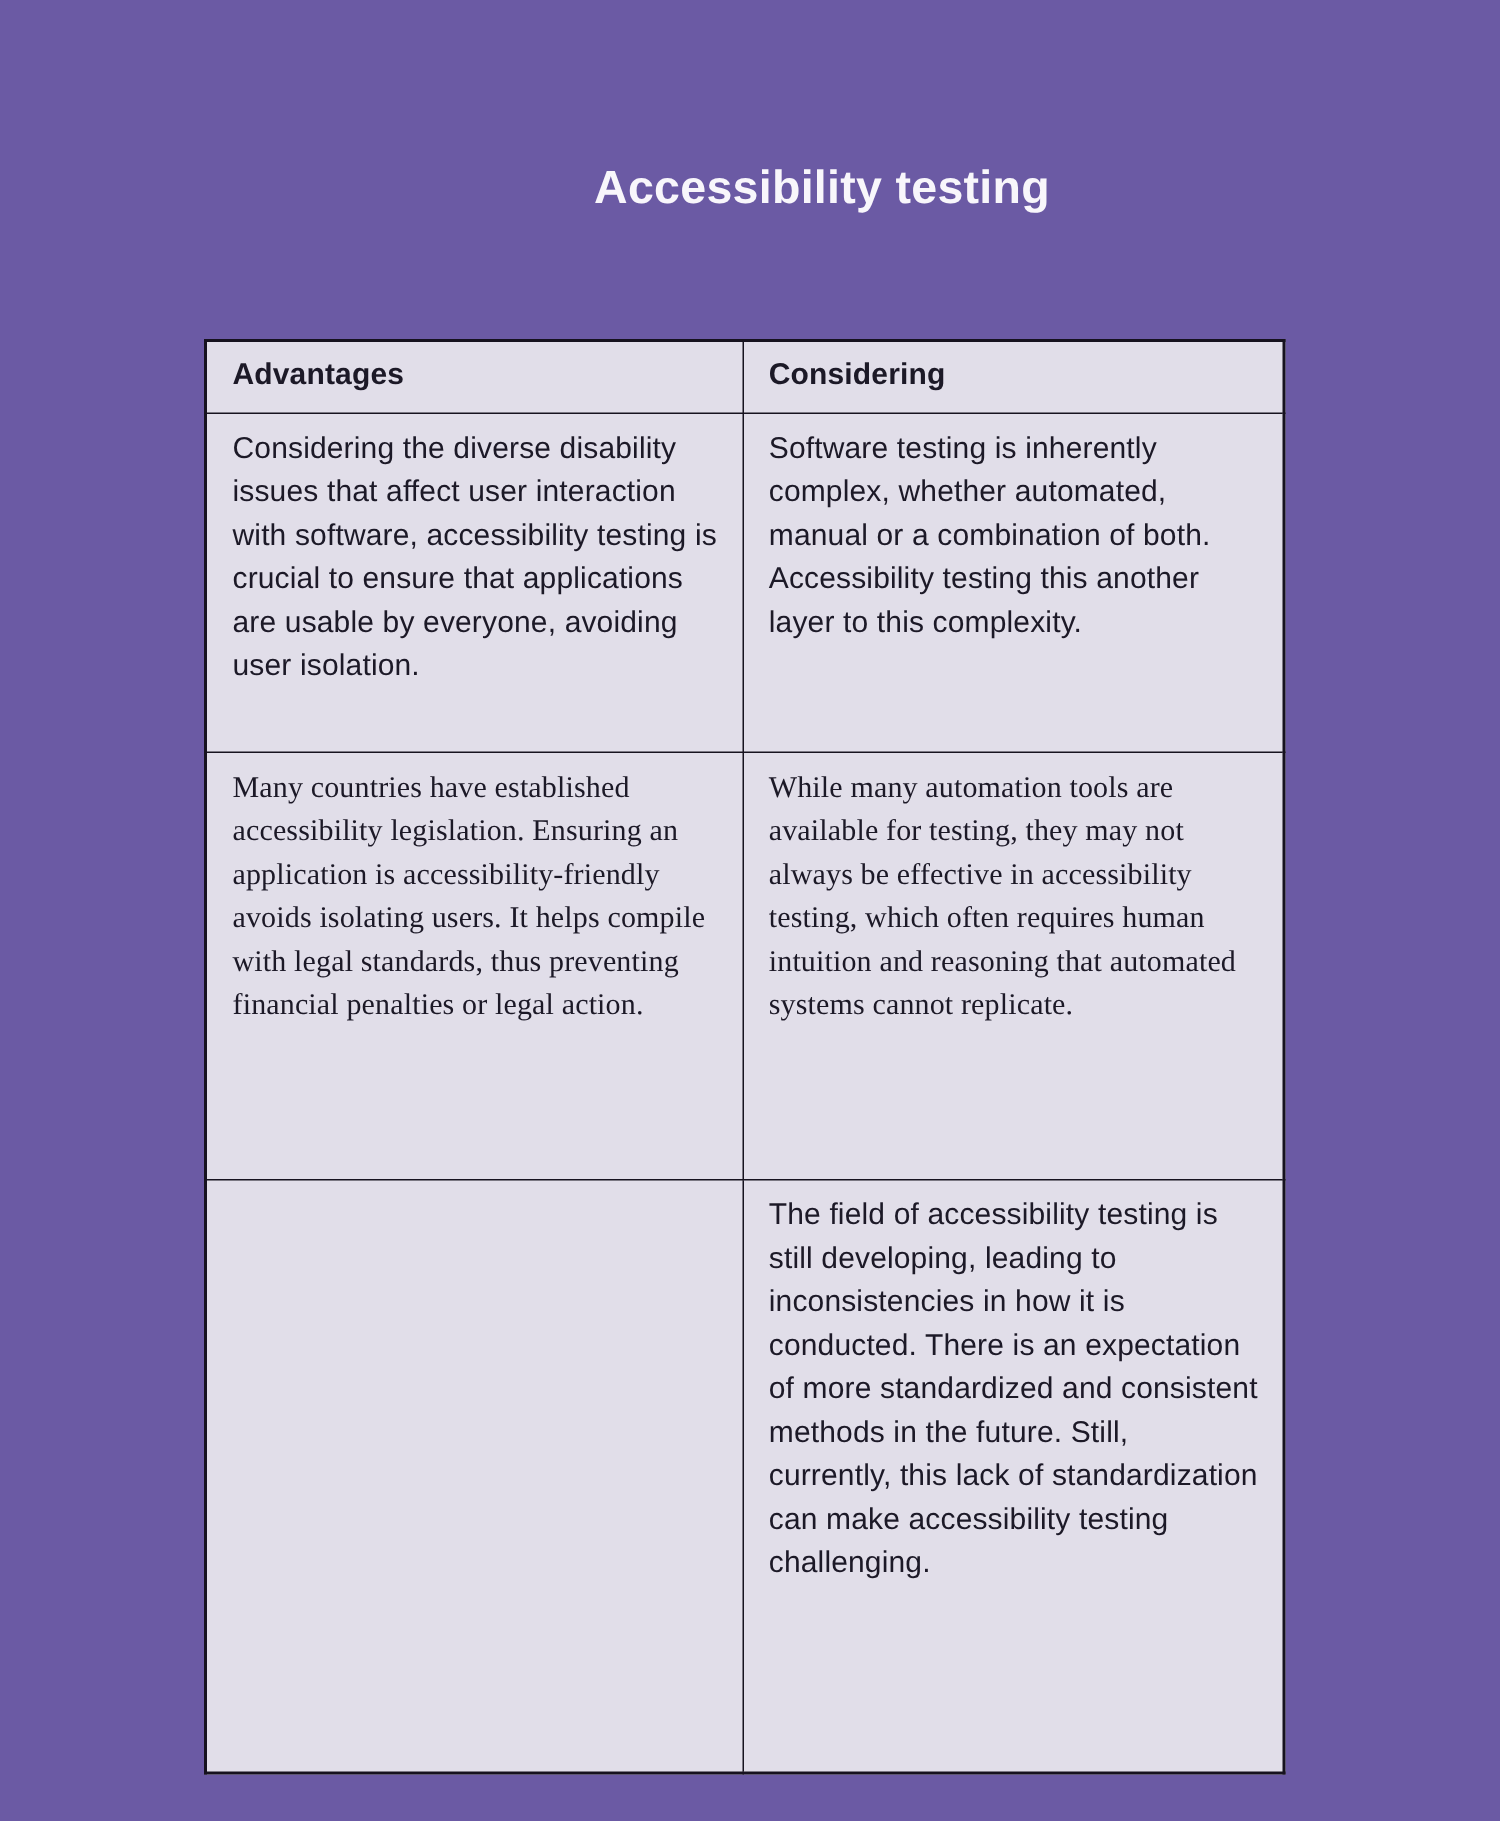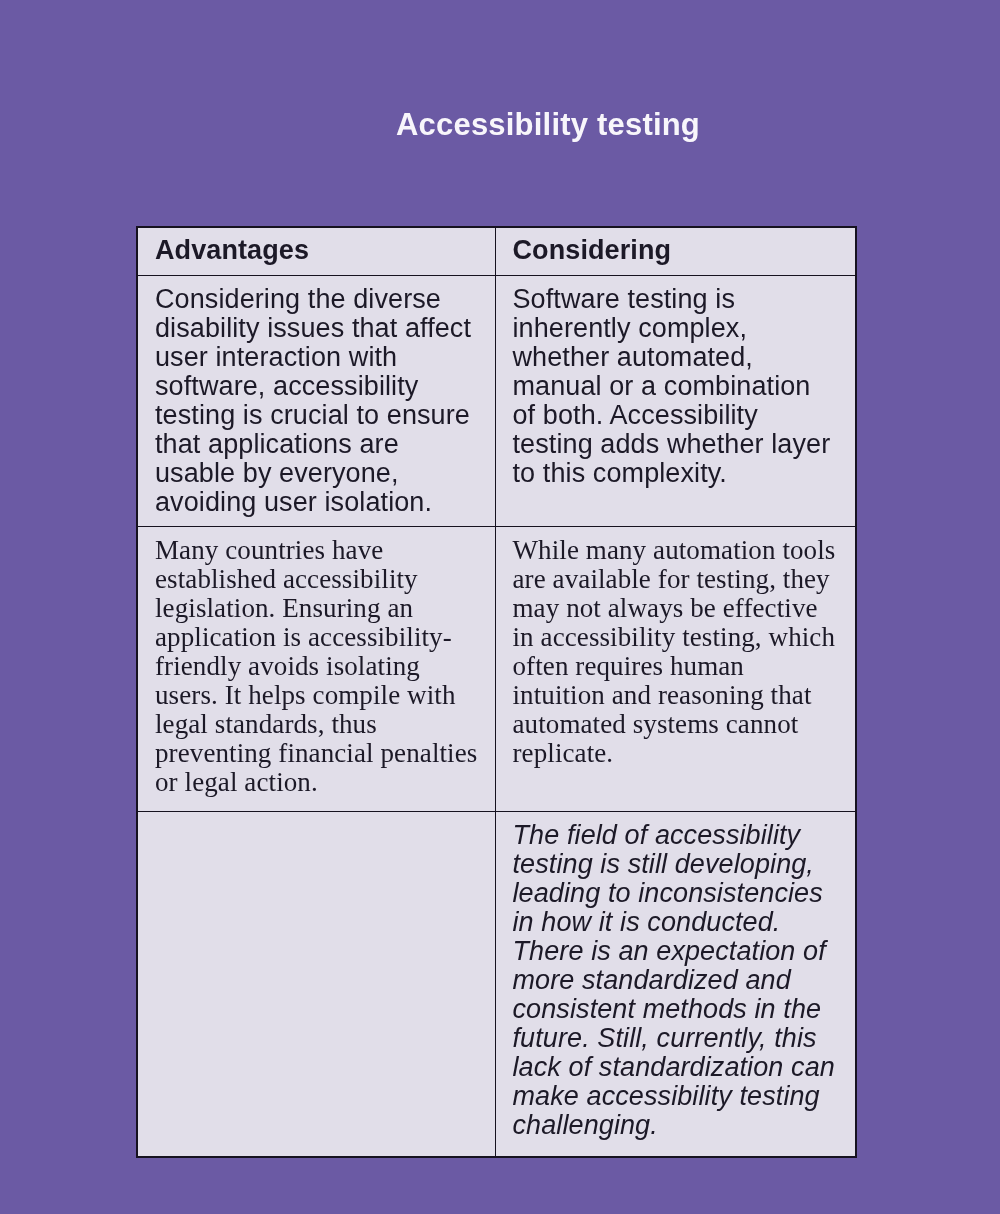--- a/index.html
+++ b/index.html
@@ -35,38 +35,38 @@
     background: #E1DEE9;
     table-layout: fixed;
   }
   table.acc-table th,
   table.acc-table td {
     border: 1.5px solid #16121F;
     vertical-align: top;
     text-align: left;
     color: #1C1927;
     padding: 9px 16px 9px 17px;
-    font-size: 27px;
+    font-size: 20px;
     line-height: 29px;
     letter-spacing: 0.1px;
     box-sizing: border-box;
   }
   table.acc-table {
     border: 2px solid #16121F;
   }
   table.acc-table th {
     font-weight: bold;
     height: 48px;
     vertical-align: middle;
     padding-top: 4px;
     padding-bottom: 6px;
   }
   tr.row-1 td { height: 226px; }
   tr.row-2 td { height: 285px; font-family: Liberation Serif, serif; }
-  tr.row-3 td { height: 346px; font-style: italic; }
+  tr.row-3 td { height: 396px; }
   col.col-advantages  { width: 358px; }
   col.col-limitations { width: 361px; }
 </style>
 </head>
 <body>
 
 <h1 class="page-title">Accessibility testing</h1>
 
 <table class="acc-table">
   <colgroup>
@@ -75,21 +75,21 @@
   </colgroup>
   <thead>
     <tr>
       <th>Advantages</th>
       <th>Considering</th>
     </tr>
   </thead>
   <tbody>
     <tr class="row-1">
       <td>Considering the diverse disability issues that affect user interaction with software, accessibility testing is crucial to ensure that applications are usable by everyone, avoiding user isolation.</td>
-      <td>Software testing is inherently complex, whether automated, manual or a combination of both. Accessibility testing adds whether layer to this complexity.</td>
+      <td>Software testing is inherently complex, whether automated, manual or a combination of both. Accessibility testing this another layer to this complexity.</td>
     </tr>
     <tr class="row-2">
       <td>Many countries have established accessibility legislation. Ensuring an application is accessibility-friendly avoids isolating users. It helps compile with legal standards, thus preventing financial penalties or legal action.</td>
       <td>While many automation tools are available for testing, they may not always be effective in accessibility testing, which often requires human intuition and reasoning that automated systems cannot replicate.</td>
     </tr>
     <tr class="row-3">
       <td></td>
       <td>The field of accessibility testing is still developing, leading to inconsistencies in how it is conducted. There is an expectation of more standardized and consistent methods in the future. Still, currently, this lack of standardization can make accessibility testing challenging.</td>
     </tr>
   </tbody>

